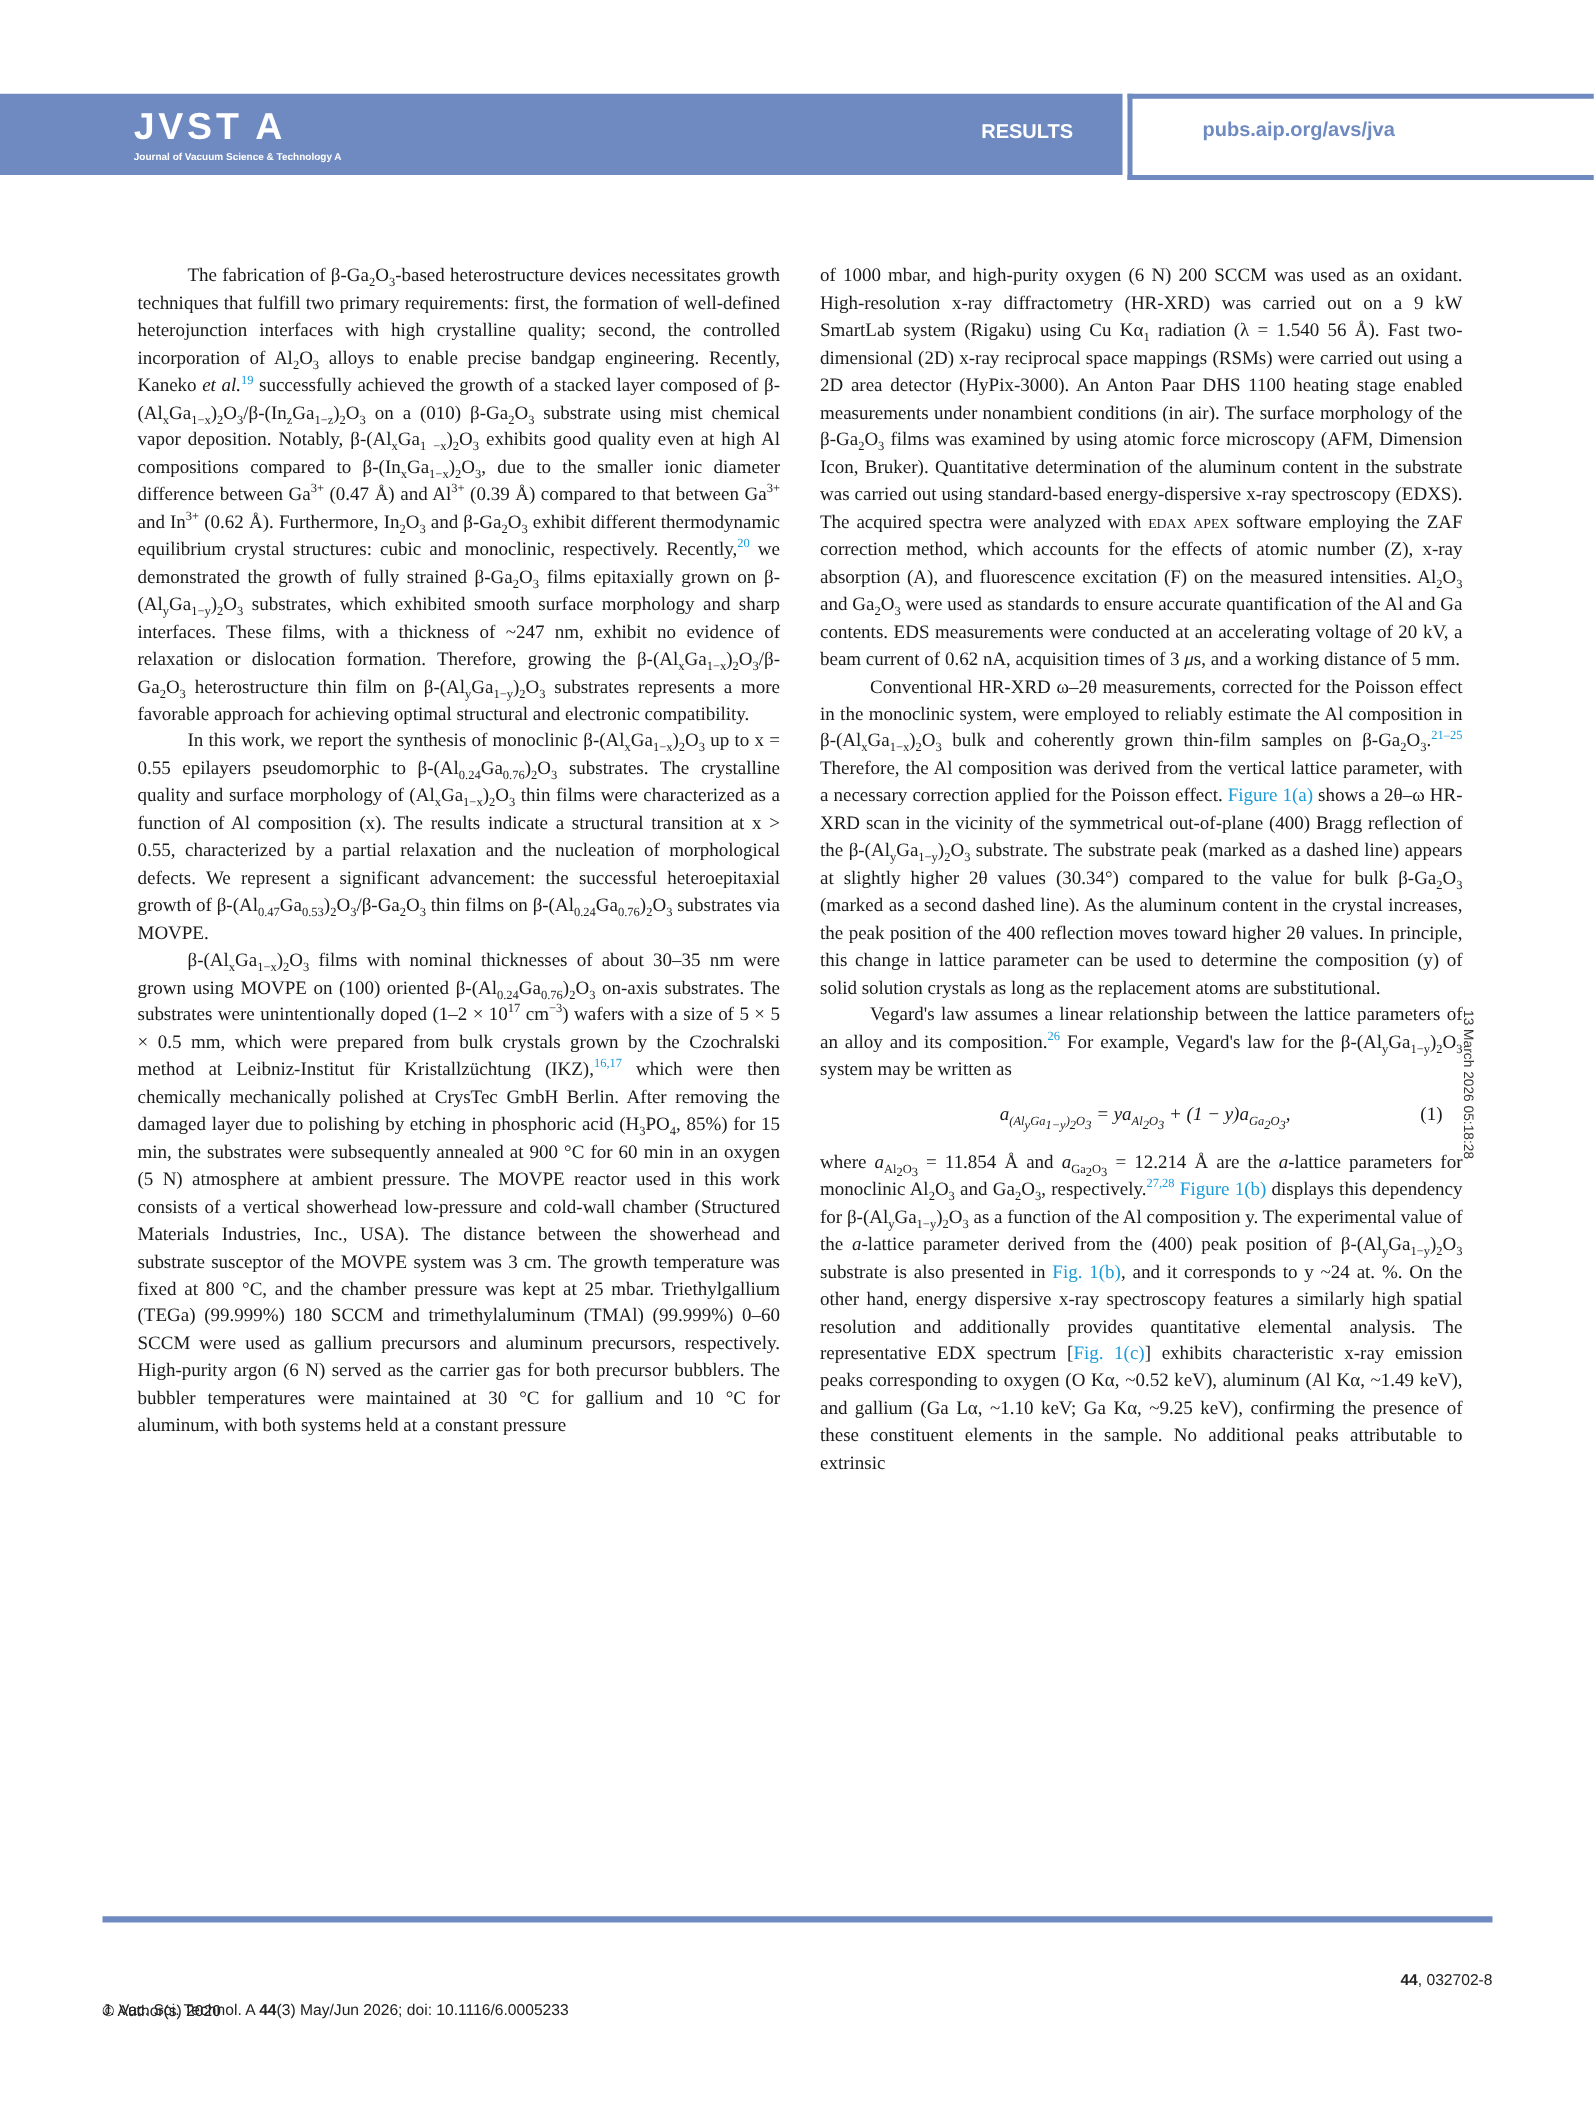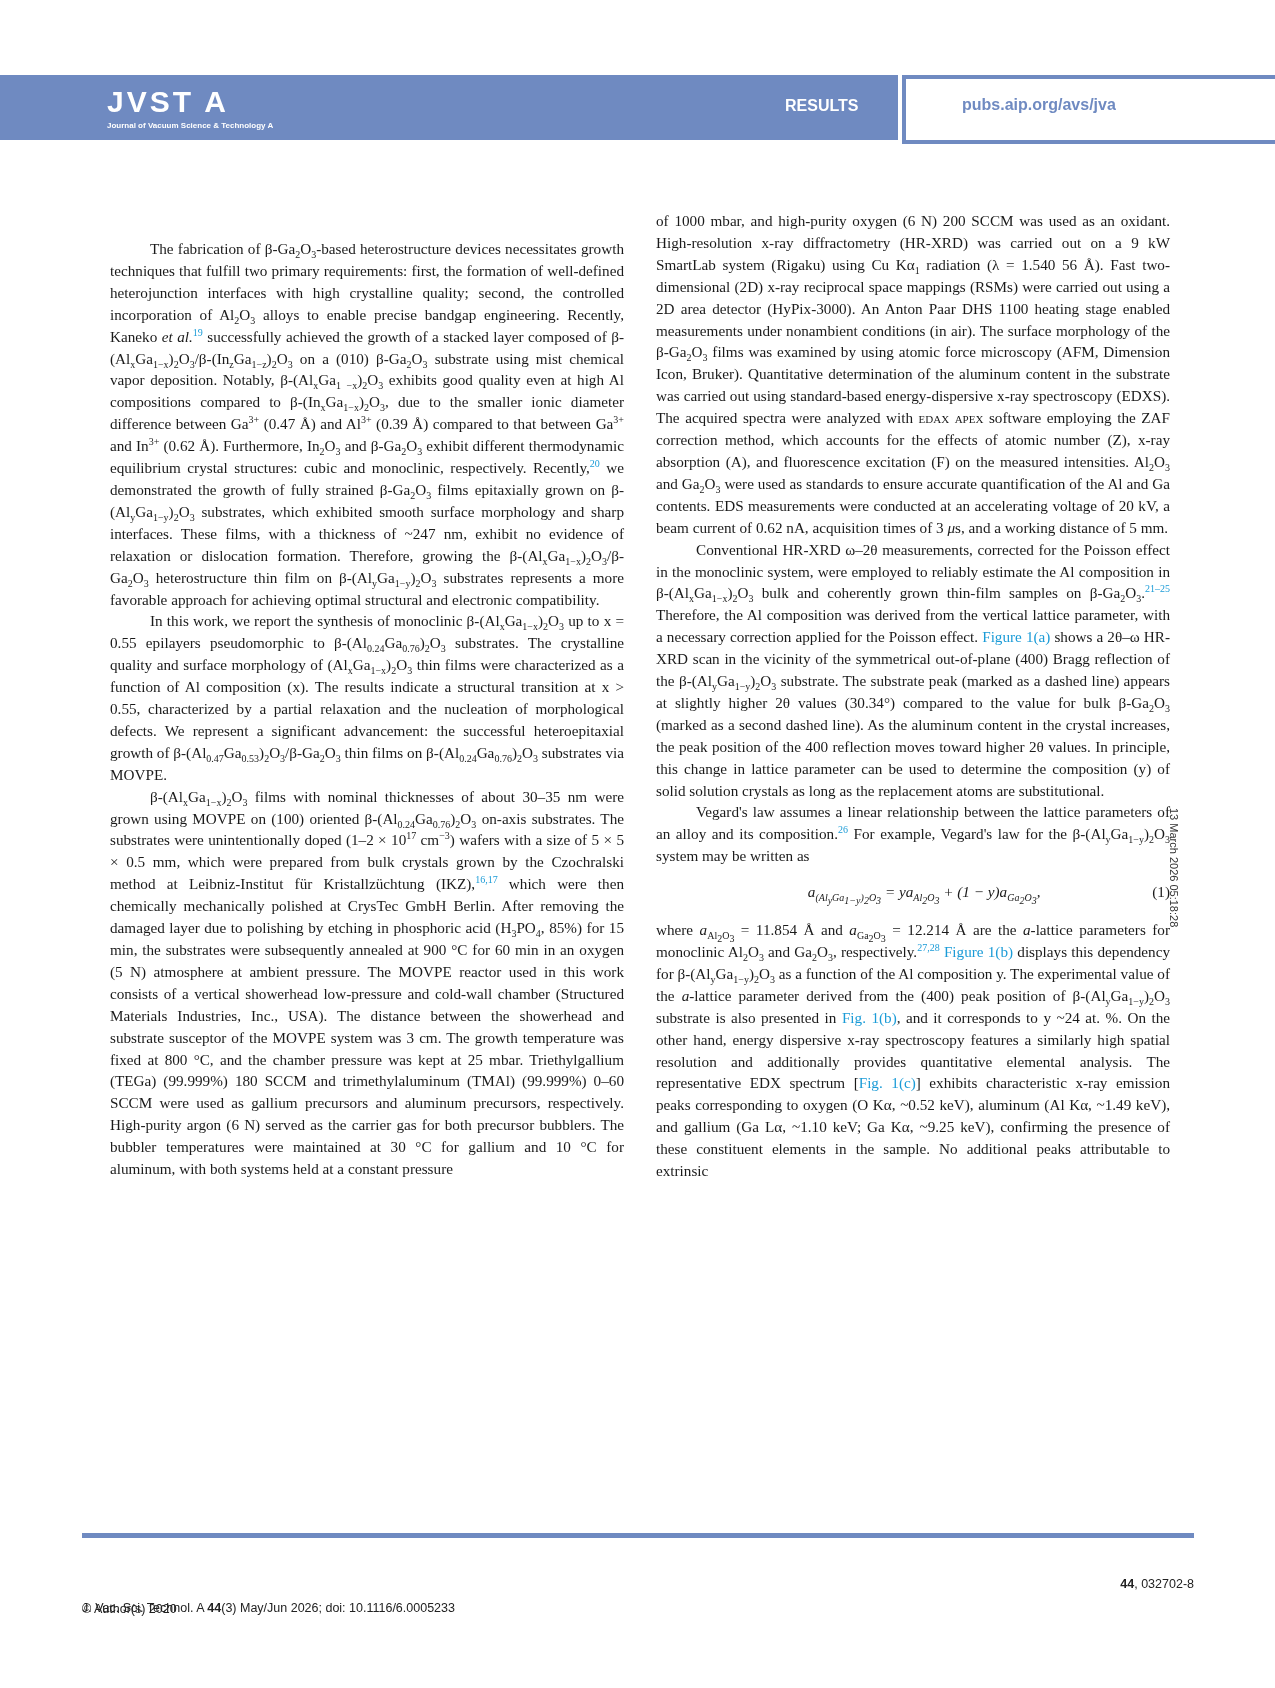--- a/index.html
+++ b/index.html
@@ -5,30 +5,30 @@
   html, body { margin:0; padding:0; background:#fff; }
   body { width:1275px; height:1688px; position:relative; overflow:hidden; font-family:"Liberation Serif", serif; color:#1a1a1a; }
   .header-band { position:absolute; left:0; top:75px; width:898px; height:65px; background:#6f8ac1; }
   .logo { position:absolute; left:107px; top:87px; color:#fff; font-family:"Liberation Sans", sans-serif; font-weight:bold; font-size:30px; letter-spacing:3px; line-height:1; }
   .logo-sub { position:absolute; left:107px; top:121px; color:#fff; font-family:"Liberation Sans", sans-serif; font-weight:bold; font-size:8px; letter-spacing:0; }
   .article-label { position:absolute; left:785px; top:97px; color:#fff; font-family:"Liberation Sans", sans-serif; font-weight:bold; font-size:16px; }
   .url-box { position:absolute; left:902px; top:75px; width:373px; height:61px; border:4px solid #6f8ac1; border-right:none; box-sizing:content-box; }
   .url-text { position:absolute; left:962px; top:96px; color:#6f8ac1; font-family:"Liberation Sans", sans-serif; font-weight:bold; font-size:16px; }
 
   .col { position:absolute; top:210px; width:514px; font-size:15.2px; line-height:21.9px; text-align:justify; hyphens:auto; }
-  .col.left { left:110px;margin-top:28px; }
+  .col.left { left:110px; }
   .col.right { left:656px; }
   .col p { margin:0; text-indent:40px; }
   .col p.noindent { text-indent:0; }
   .col h2 { font-family:"Liberation Sans", sans-serif; font-weight:bold; font-size:15px; letter-spacing:0.3px; margin:26px 0 10px 0; color:#1a1a1a; text-align:left; }
   .ref { color:#1a9bd7; font-size:10px; vertical-align:super; line-height:0; }
   .link { color:#1a9bd7; }
   sub, sup { font-size:10px; line-height:0; }
   .sc { font-variant:small-caps; }
-  .eq { display:flex; justify-content:flex-start; align-items:center; margin:14px 0 16px 0; font-style:italic; }
+  .eq { display:flex; justify-content:flex-start; align-items:center; margin:14px 16px 16px 0; font-style:italic; }
   .eq .eq-body { flex:1; text-align:center; padding-left:40px; }
   .eq .eq-num { font-style:normal; }
 
   .side-stamp { position:absolute; left:1168px; top:808px; writing-mode:vertical-rl; font-family:"Liberation Sans", sans-serif; font-size:11px; color:#333; }
 
   .footer-rule { position:absolute; left:82px; top:1533px; width:1112px; height:5px; background:#6f8ac1; }
   .footer-citation { position:absolute; left:82px; top:1577px; font-family:"Liberation Sans", sans-serif; font-size:12.5px; color:#222;margin-top:24px; }
   .footer-copy { position:absolute; left:82px; top:1602px; font-family:"Liberation Sans", sans-serif; font-size:12.5px; color:#222; }
   .footer-page { position:absolute; right:81px; top:1577px; font-family:"Liberation Sans", sans-serif; font-size:12.5px; color:#222; }
   b { font-weight:bold; }

